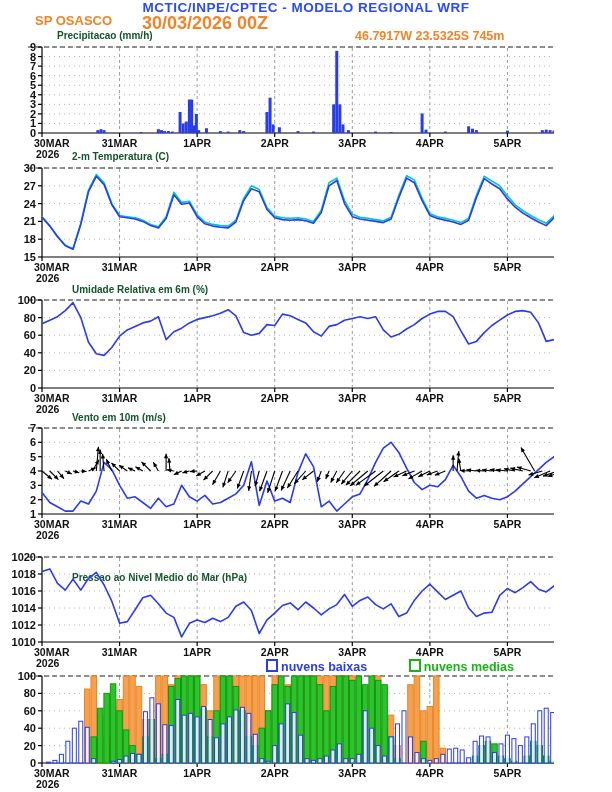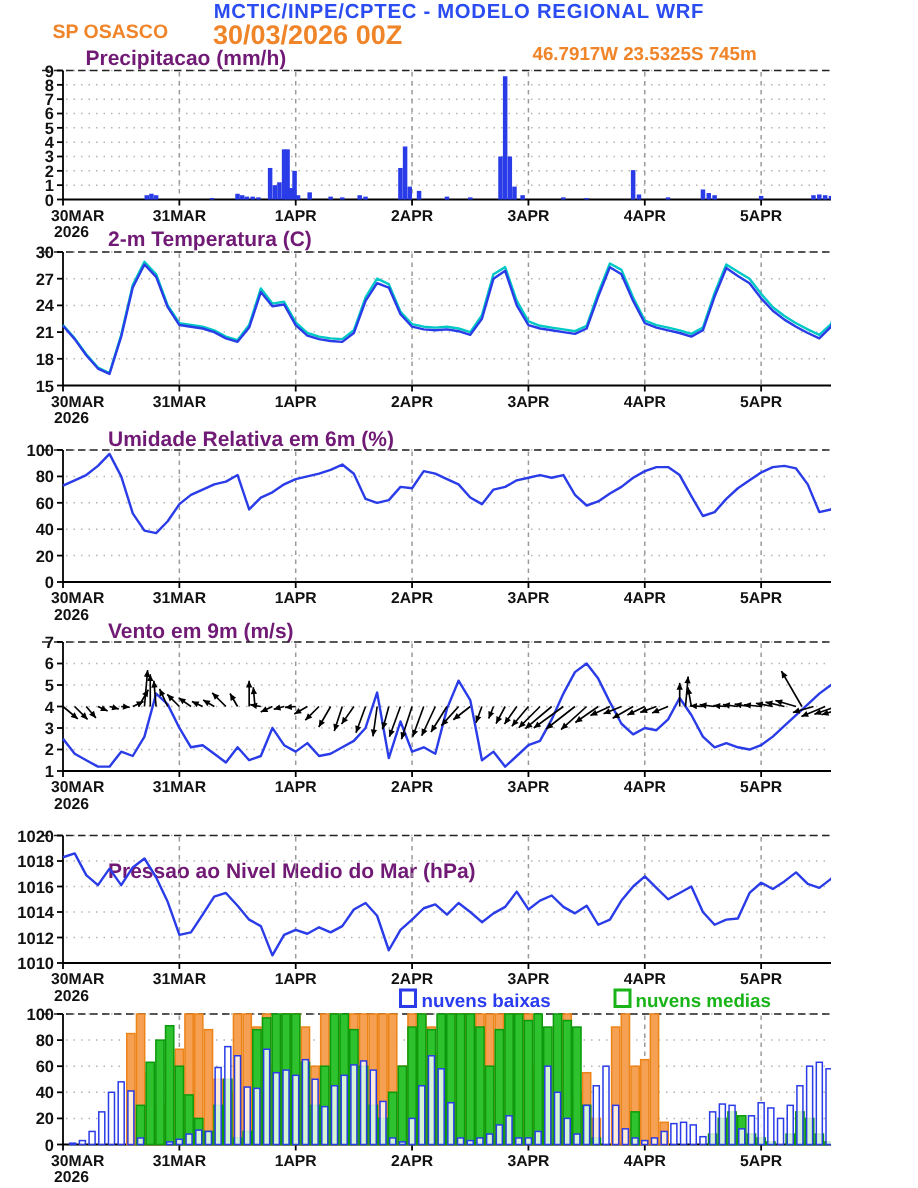--- a/index.html
+++ b/index.html
@@ -3,21 +3,21 @@
 <meta charset="utf-8">
 <style>
   html,body{margin:0;padding:0;background:#ffffff;}
   .page{position:relative;width:554px;height:792px;background:#fff;overflow:hidden;
         font-family:"Liberation Sans",sans-serif;}
   .hline1{position:absolute;top:0px;left:0;width:612px;text-align:center;
           font-size:13.5px;font-weight:bold;color:#2a4cf0;letter-spacing:0.5px;}
   .hline2{position:absolute;top:13px;left:35px;font-size:13px;font-weight:bold;color:#f08428;}
   .hdate{position:absolute;top:13px;left:142px;font-size:18px;font-weight:bold;color:#f08428;}
   .loc{position:absolute;top:29px;left:355px;font-size:12.5px;font-weight:bold;color:#f08428;}
-  .ptitle{position:absolute;font-size:14px;font-weight:bold;color:#701a75;white-space:nowrap;}
+  .ptitle{position:absolute;font-size:10px;font-weight:bold;color:#14532d;white-space:nowrap;}
   .t1{top:30px;left:57px;}
   .t2{top:151px;left:72px;}
   .t3{top:284px;left:72px;}
   .t4{top:412px;left:72px;}
   .t5{top:540px;left:72px;margin-top:32px;}
   .t6{top:659px;left:72px;}
   .legend-ap{position:absolute;top:151px;left:358px;font-size:12.5px;font-weight:bold;color:#00b8b8;}
   .cl-legend{position:absolute;top:659px;left:238px;font-size:12.5px;font-weight:bold;white-space:nowrap;}
   .cl-item{display:inline-block;margin-right:10px;padding-left:28px;}
   .sw{display:inline-block;width:8px;height:9px;background:#fff;vertical-align:-1px;margin-right:3px;}
@@ -31,21 +31,21 @@
 <div class="page">
 
   <div class="hline1">MCTIC/INPE/CPTEC - MODELO REGIONAL WRF</div>
   <div class="hline2">SP OSASCO</div>
   <div class="hdate">30/03/2026 00Z</div>
   <div class="loc">46.7917W 23.5325S 745m</div>
 
   <div class="ptitle t1">Precipitacao (mm/h)</div>
   <div class="ptitle t2">2-m Temperatura (C)</div>
   <div class="ptitle t3">Umidade Relativa em 6m (%)</div>
-  <div class="ptitle t4">Vento em 9m (m/s)</div>
+  <div class="ptitle t4">Vento em 10m (m/s)</div>
   <div class="ptitle t5">Pressao ao Nivel Medio do Mar (hPa)</div>
 
   <div class="cl-legend">
     <span class="cl-item lbl-b"><span class="sw sw-b"></span><span>nuvens baixas</span></span>
     <span class="cl-item lbl-g"><span class="sw sw-g"></span><span>nuvens medias</span></span>
     <span class="cl-item lbl-o"><span class="sw sw-o"></span><span>nuvens altas</span></span>
   </div>
 
   <svg id="meteogram" width="612" height="792" viewBox="0 0 612 792">
       <g>

